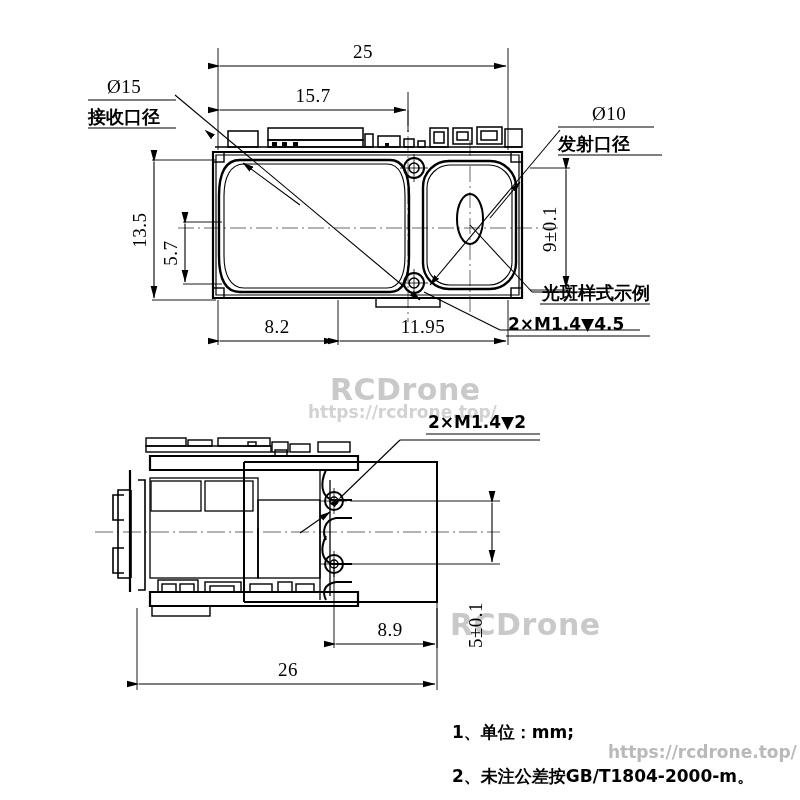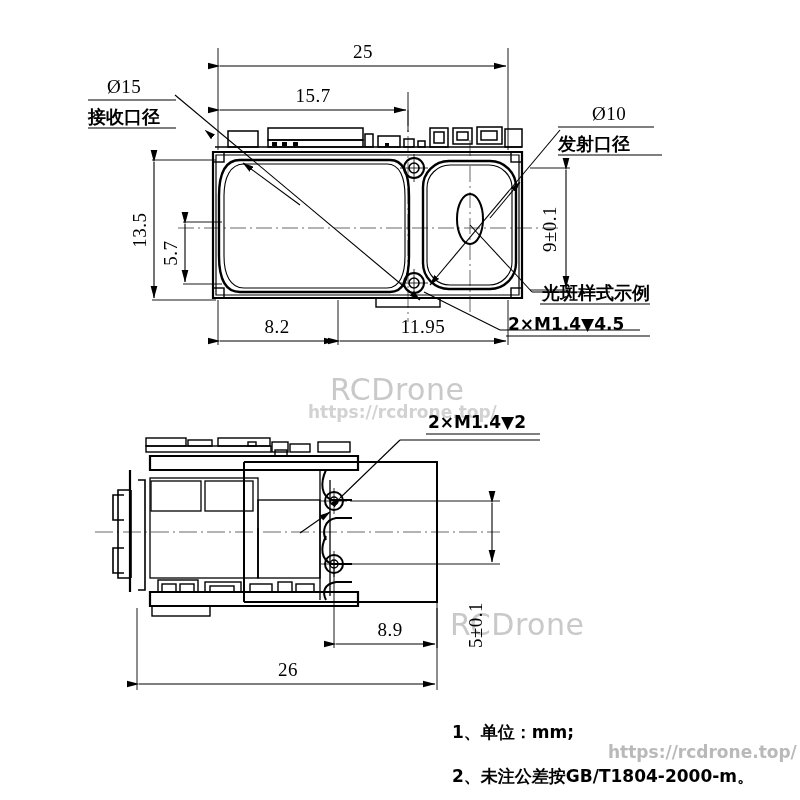--- a/index.html
+++ b/index.html
@@ -48,21 +48,21 @@
   .wm {
     position: absolute;
     color: #c9c9c9;
     font-family: "DejaVu Sans", sans-serif;
     pointer-events: none;
     user-select: none;
     white-space: nowrap;
   }
   .wm-big {
     font-size: 30px;
-    font-weight: 400;
+    font-weight: 700;
     letter-spacing: 0.5px;
   }
   .wm-url {
     font-size: 17px;
     font-weight: 700;
     color: #d2d2d2;
   }
   .wm-url-dark { color: #b9b9b9; }
 </style>
 </head>

